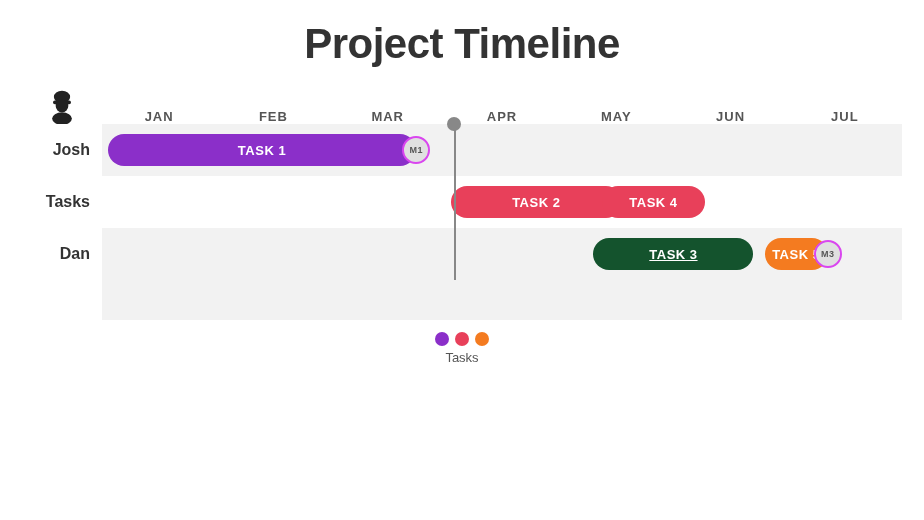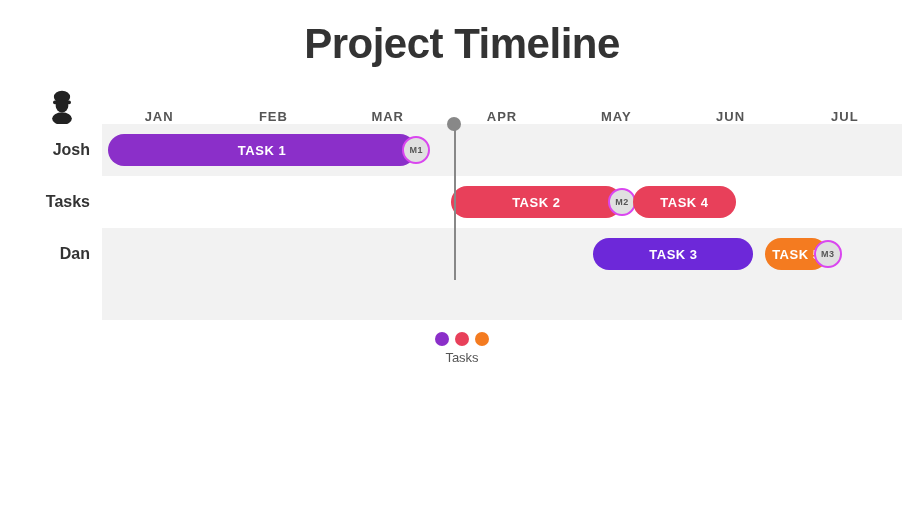--- a/index.html
+++ b/index.html
@@ -263,31 +263,31 @@
         </div>
         <div class="data-row" style="height: 52px;">
           <div class="row-bg" style="background: rgb(255, 255, 255);"></div>
           <div class="person-label">Tasks</div>
           <div class="row-content" style="width: 800px;">
             <div class="today-line" style="left: 352px; top: 0px; height: 52px;"></div>
             <div class="task-bar" style="left: 348.571px; width: 171.429px; background: rgb(232, 64, 90); position: absolute;">
               <span>TASK 2</span>
               <div class="milestone-badge">M2</div>
             </div>
-            <div class="task-bar" style="left: 531px; width: 102.857px; background: rgb(232, 64, 90);">
+            <div class="task-bar" style="left: 500px; width: 102.857px; background: rgb(232, 64, 90);">
               <span>TASK 4</span>
             </div>
           </div>
         </div>
         <div class="data-row" style="height: 52px;">
           <div class="row-bg" style="background: rgb(242, 242, 242);"></div>
           <div class="person-label">Dan</div>
           <div class="row-content" style="width: 800px;">
             <div class="today-line" style="left: 352px; top: 0px; height: 52px;"></div>
-            <div class="task-bar" style="left: 491.429px; width: 160px; background: #6d28d9;">
+            <div class="task-bar" style="left: 491.429px; width: 160px; background: #14532d; text-decoration: underline;">
               <span>TASK 3</span>
             </div>
             <div class="task-bar" style="left: 662.857px; width: 62.8571px; background: rgb(244, 123, 32); position: absolute;">
               <span>TASK 5</span>
               <div class="milestone-badge">M3</div>
             </div>
           </div>
         </div>
         <div class="data-row" style="height: 40px;">
           <div class="row-bg" style="background: rgb(242, 242, 242);"></div>

